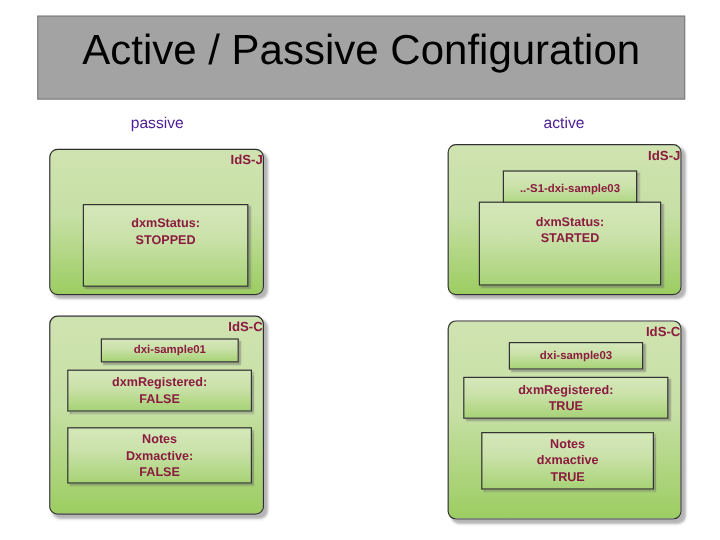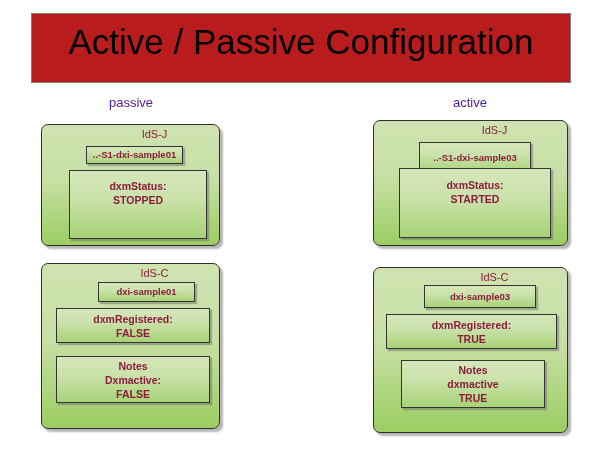--- a/index.html
+++ b/index.html
@@ -16,21 +16,21 @@
   }
 
   
   #title-box {
     position: absolute;
     left: 31px;
     top: 13px;
     width: 540px;
     height: 70px;
     border: 1px solid #808080;
-    background: #b91c1c;
+    background: #a3a3a3;
     box-sizing: border-box;
   }
   #title-text {
     position: absolute;
     left: 0;
     top: 6px;
     width: 100%;
     text-align: center;
     font-size: 35px;
     line-height: 44px;
@@ -62,25 +62,24 @@
   #node-passive-j { left: 41px;  top: 124px; width: 179px; height: 122px; }
   #node-active-j  { left: 373px; top: 120px; width: 195px; height: 126px; }
   #node-passive-c { left: 41px;  top: 263px; width: 179px; height: 166px; }
   #node-active-c  { left: 373px; top: 267px; width: 195px; height: 166px; }
 
   .node-header {
     position: absolute;
     left: 0;
     top: 3px;
     width: 100%;
-    text-align: center;
+    text-align: right;
     font-size: 11px;
-    font-weight: normal;
+    font-weight: bold;
     color: #8b1b3f;
-    padding-left: 24px;
   }
 
   
   .inner-box {
     position: absolute;
     box-sizing: border-box;
     border: 1px solid #333333;
     background: linear-gradient(to bottom, #d5e7ba 0%, #cbe2ab 40%, #a8d377 100%);
     box-shadow: 2px 2px 1px rgba(110,110,110,0.5);
     display: flex;
@@ -103,21 +102,21 @@
 
   
   #pj-name   { left: 44px; top: 21px; width: 97px; height: 18px; }
   #pj-status { left: 27px; top: 45px; width: 138px; height: 69px; justify-content: flex-start; padding-top: 8px; }
 
   
   #aj-name   { left: 45px; top: 21px; width: 112px; height: 32px; }
   #aj-status { left: 25px; top: 47px; width: 152px; height: 70px; justify-content: flex-start; padding-top: 9px; }
 
   
-  #pc-name   { left: 56px; top: 18px; width: 97px; height: 20px; }
+  #pc-name   { left: 42px; top: 18px; width: 115px; height: 20px; }
   #pc-reg    { left: 14px; top: 44px; width: 154px; height: 35px; }
   #pc-notes  { left: 14px; top: 92px; width: 154px; height: 47px; }
 
   
   #ac-name   { left: 50px; top: 17px; width: 112px; height: 23px; }
   #ac-reg    { left: 12px; top: 46px; width: 171px; height: 35px; }
   #ac-notes  { left: 27px; top: 92px; width: 144px; height: 48px; }
 </style>
 </head>
 <body>
@@ -125,23 +124,20 @@
 <div id="title-box">
   <div id="title-text">Active / Passive Configuration</div>
 </div>
 
 <div class="column-caption" id="caption-passive">passive</div>
 <div class="column-caption" id="caption-active">active</div>
 
 <div class="node" id="node-passive-j">
   <div class="node-header">IdS-J</div>
 
-  <div class="inner-box" id="pj-name">
-    <div class="inner-line">..-S1-dxi-sample01</div>
-  </div>
 
   <div class="inner-box" id="pj-status">
     <div class="inner-line big">dxmStatus:</div>
     <div class="inner-line big">STOPPED</div>
   </div>
 </div>
 
 <div class="node" id="node-active-j">
   <div class="node-header">IdS-J</div>
 

